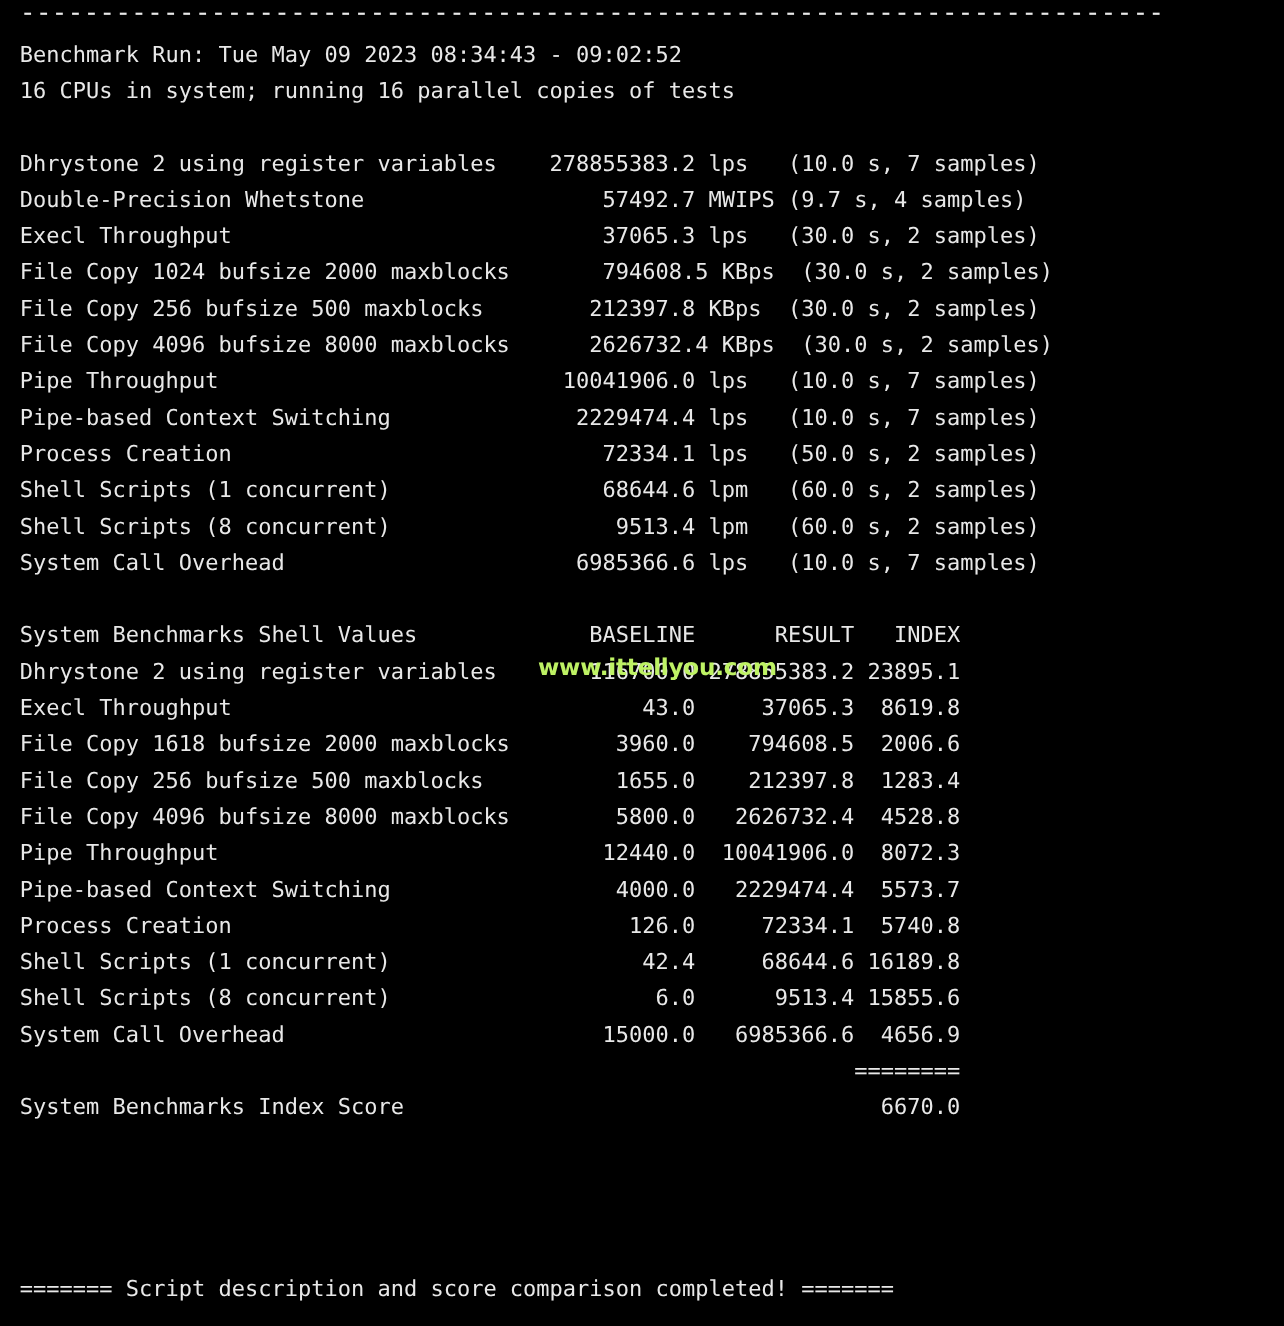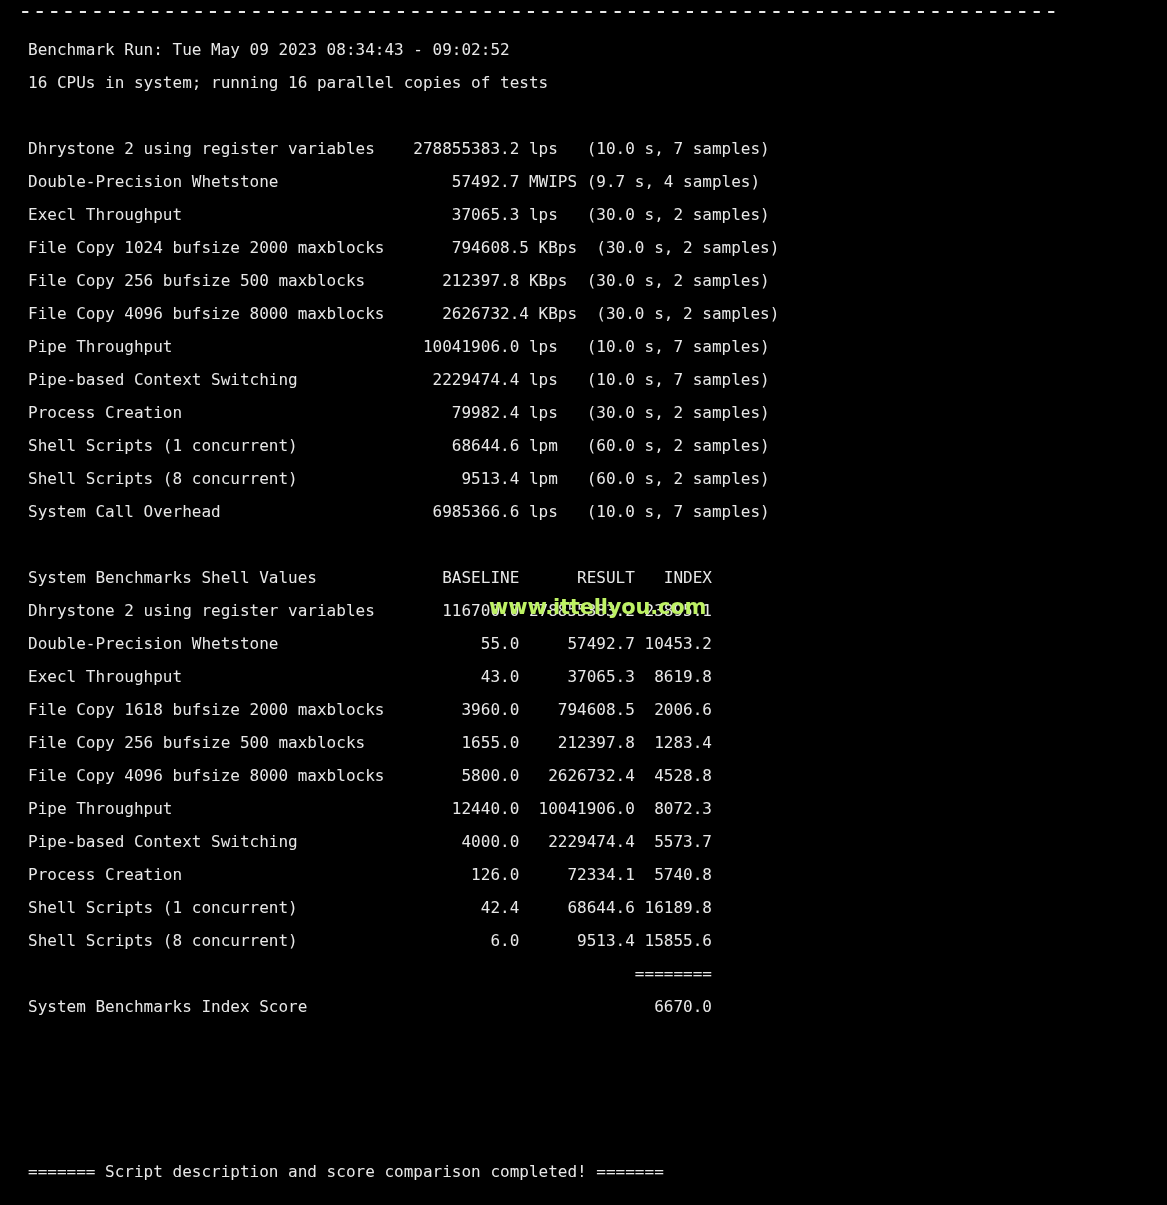--- a/index.html
+++ b/index.html
@@ -24,22 +24,22 @@
     font-size: 24px;
     line-height: 33px;
     letter-spacing: 0px;
     box-sizing: border-box;
     padding: 0;
   }
   .term-line {
     white-space: pre;
     height: 33px;
     line-height: 33px;
-    padding-left: 28px;
-    font-size: 16px;
+    padding-left: 18px;
+    font-size: 20px;
     color: #e8e8e8;
     margin: 0;
   }
   .term-line.blank {
     color: transparent;
   }
   .rule-line {
     white-space: pre;
     height: 33px;
     line-height: 22px;
@@ -77,41 +77,41 @@
 
   <div id="results-block">
       <div class="term-line">Dhrystone 2 using register variables    278855383.2 lps   (10.0 s, 7 samples)</div>
       <div class="term-line">Double-Precision Whetstone                  57492.7 MWIPS (9.7 s, 4 samples)</div>
       <div class="term-line">Execl Throughput                            37065.3 lps   (30.0 s, 2 samples)</div>
       <div class="term-line">File Copy 1024 bufsize 2000 maxblocks       794608.5 KBps  (30.0 s, 2 samples)</div>
       <div class="term-line">File Copy 256 bufsize 500 maxblocks        212397.8 KBps  (30.0 s, 2 samples)</div>
       <div class="term-line">File Copy 4096 bufsize 8000 maxblocks      2626732.4 KBps  (30.0 s, 2 samples)</div>
       <div class="term-line">Pipe Throughput                          10041906.0 lps   (10.0 s, 7 samples)</div>
       <div class="term-line">Pipe-based Context Switching              2229474.4 lps   (10.0 s, 7 samples)</div>
-      <div class="term-line">Process Creation                            79982.4 lps   (30.0 s, 2 samples)</div>
+      <div class="term-line">Process Creation                            72334.1 lps   (50.0 s, 2 samples)</div>
       <div class="term-line">Shell Scripts (1 concurrent)                68644.6 lpm   (60.0 s, 2 samples)</div>
       <div class="term-line">Shell Scripts (8 concurrent)                 9513.4 lpm   (60.0 s, 2 samples)</div>
       <div class="term-line">System Call Overhead                      6985366.6 lps   (10.0 s, 7 samples)</div>
     </div>
 
   <div class="term-line blank">&nbsp;</div>
 
   <div class="term-line" id="index-header-row">System Benchmarks Shell Values             BASELINE      RESULT   INDEX</div>
   <div id="index-block">
       <div class="term-line">Dhrystone 2 using register variables       116700.0 278855383.2 23895.1</div>
-      <div class="term-line">Double-Precision Whetstone                     55.0     57492.7 10453.2</div>
       <div class="term-line">Execl Throughput                               43.0     37065.3  8619.8</div>
       <div class="term-line">File Copy 1618 bufsize 2000 maxblocks        3960.0    794608.5  2006.6</div>
       <div class="term-line">File Copy 256 bufsize 500 maxblocks          1655.0    212397.8  1283.4</div>
       <div class="term-line">File Copy 4096 bufsize 8000 maxblocks        5800.0   2626732.4  4528.8</div>
       <div class="term-line">Pipe Throughput                             12440.0  10041906.0  8072.3</div>
       <div class="term-line">Pipe-based Context Switching                 4000.0   2229474.4  5573.7</div>
       <div class="term-line">Process Creation                              126.0     72334.1  5740.8</div>
       <div class="term-line">Shell Scripts (1 concurrent)                   42.4     68644.6 16189.8</div>
       <div class="term-line">Shell Scripts (8 concurrent)                    6.0      9513.4 15855.6</div>
+      <div class="term-line">System Call Overhead                        15000.0   6985366.6  4656.9</div>
     </div>
 
   <div class="term-line" id="score-rule-line">                                                               ========</div>
   <div class="term-line" id="score-line">System Benchmarks Index Score                                    6670.0</div>
 
   <div class="term-line blank">&nbsp;</div>
   <div class="term-line blank">&nbsp;</div>
   <div class="term-line blank">&nbsp;</div>
   <div class="term-line blank">&nbsp;</div>
 

